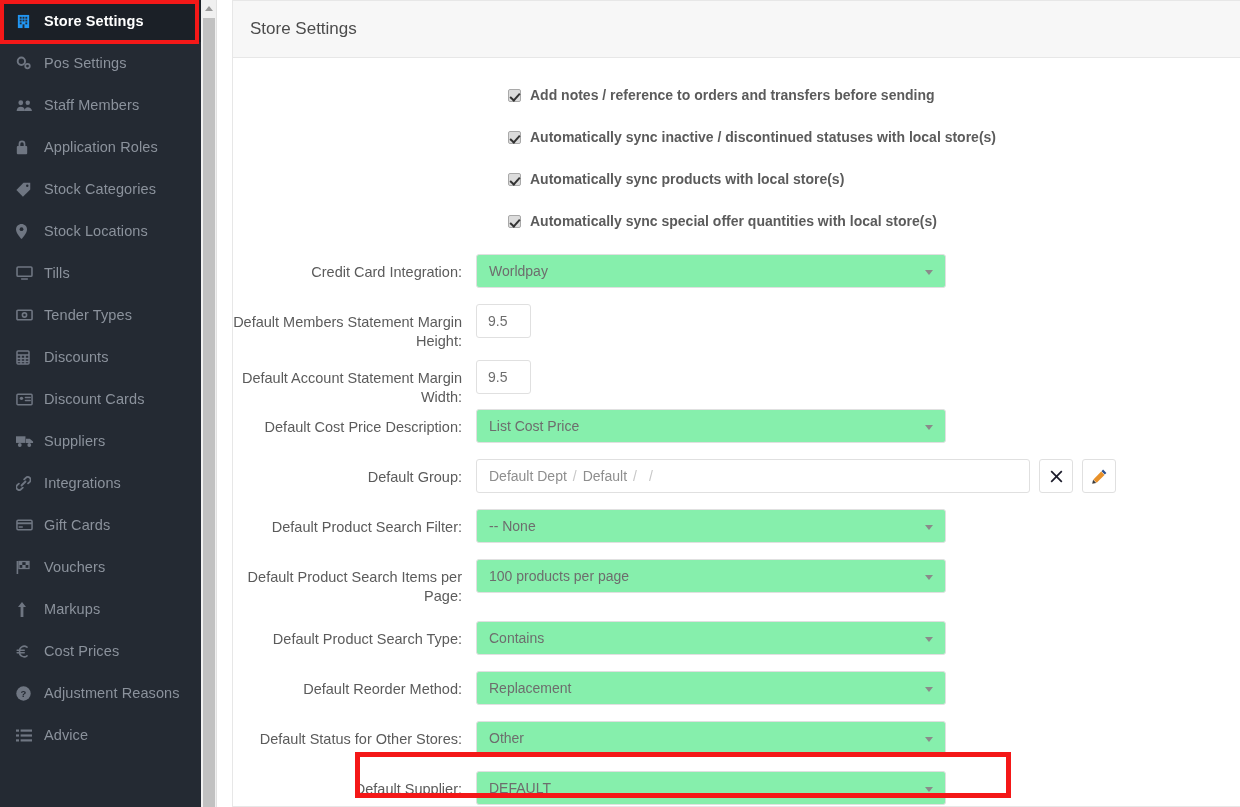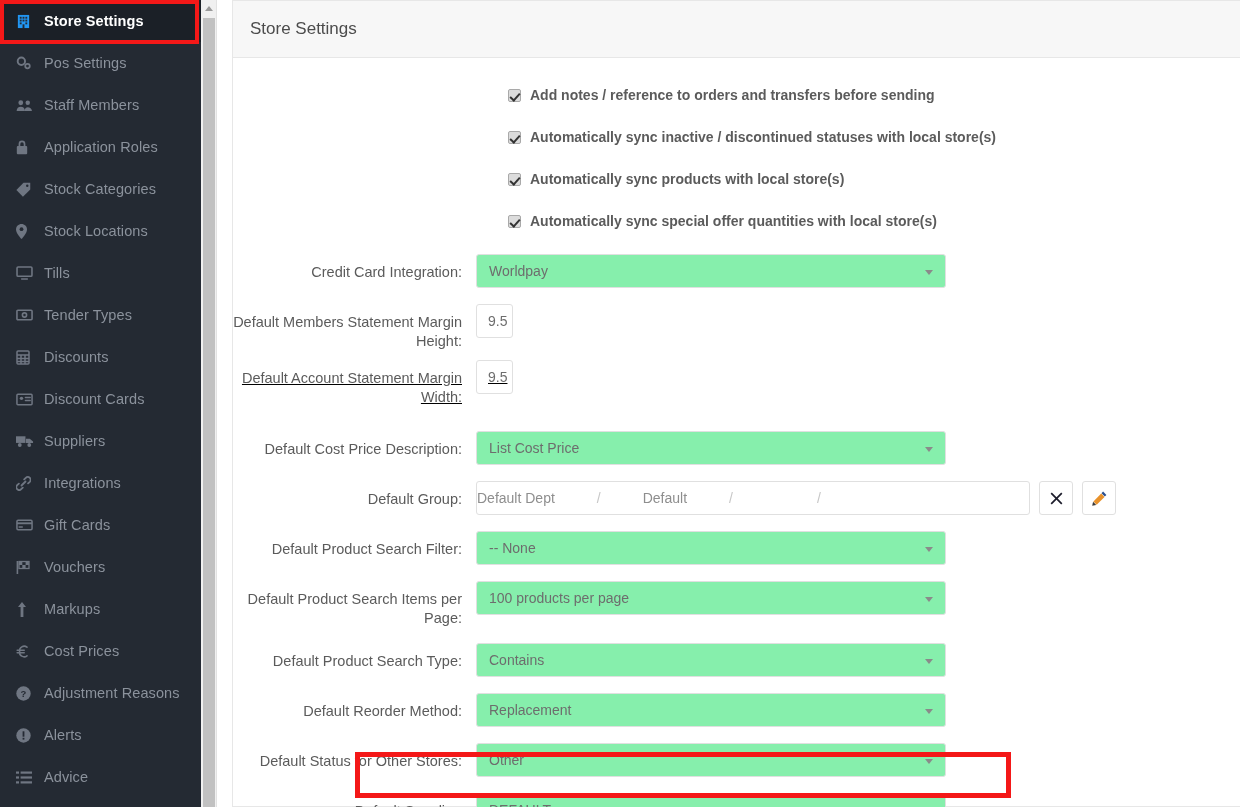--- a/index.html
+++ b/index.html
@@ -196,45 +196,44 @@
   }
   .sel .caret {
     position: absolute;
     right: 12px; top: 15px;
     width: 0; height: 0;
     border-left: 4.5px solid transparent;
     border-right: 4.5px solid transparent;
     border-top: 5px solid #8a8a8a;
   }
   .txt {
-    width: 37px;
+    width: 55px;
     height: 34px;
     border: 1px solid #e0e0e0;
     background: #ffffff;
     border-radius: 3px;
     display: flex;
     align-items: center;
     padding: 0 11px;
     font-size: 14px;
     color: #6d6d6d;
     cursor: text;
   }
   .group-box {
     width: 554px;
     height: 34px;
     border: 1px solid #e0e0e0;
     background: #ffffff;
     border-radius: 3px;
     display: flex;
     align-items: center;
-    padding: 0 0;
+    padding: 0 12px;
     font-size: 14px;
     color: #8e8e8e;
     cursor: text;
-    gap: 36px;
   }
   .group-box .seg { color: #8e8e8e; }
   .group-box .sep { color: #c7c7c7; margin: 0 6px; }
   .btn-sq {
     width: 34px; height: 34px;
     border: 1px solid #e0e0e0;
     background: #ffffff;
     border-radius: 3px;
     display: flex;
     align-items: center;
@@ -441,30 +440,20 @@
     <div class="nav-item">
       <span class="nav-icon">
         <svg width="15" height="15" viewBox="0 0 15 15" fill="currentColor">
             <circle cx="7.5" cy="7.5" r="7.2"></circle>
             <text x="7.5" y="11.2" font-size="9.5" font-family="Liberation Sans, sans-serif" font-weight="bold" text-anchor="middle" fill="#242a33">?</text>
           </svg>
       </span>
       <span class="nav-label">Adjustment Reasons</span>
     </div>
 
-    <div class="nav-item">
-      <span class="nav-icon">
-        <svg width="15" height="15" viewBox="0 0 15 15" fill="currentColor">
-            <circle cx="7.5" cy="7.5" r="7.2"></circle>
-            <rect x="6.6" y="3.3" width="1.8" height="5.4" fill="#242a33"></rect>
-            <rect x="6.6" y="9.8" width="1.8" height="1.8" fill="#242a33"></rect>
-          </svg>
-      </span>
-      <span class="nav-label">Alerts</span>
-    </div>
 
     <div class="nav-item">
       <span class="nav-icon">
         <svg width="16" height="13" viewBox="0 0 16 13" fill="currentColor">
             <rect x="0" y="0.5" width="3" height="2.2"></rect>
             <rect x="4.6" y="0.5" width="11.4" height="2.2"></rect>
             <rect x="0" y="5.4" width="3" height="2.2"></rect>
             <rect x="4.6" y="5.4" width="11.4" height="2.2"></rect>
             <rect x="0" y="10.3" width="3" height="2.2"></rect>
             <rect x="4.6" y="10.3" width="11.4" height="2.2"></rect>
@@ -521,21 +510,21 @@
 
         <div class="form-row" style="margin-bottom:10px;">
           <div class="form-label">Default Members Statement Margin Height:</div>
           <div class="form-field">
             <div class="txt">
               <span>9.5</span>
             </div>
           </div>
         </div>
 
-        <div class="form-row" style="margin-bottom:25px;text-decoration:underline;">
+        <div class="form-row" style="margin-bottom:3px;">
           <div class="form-label">Default Account Statement Margin Width:</div>
           <div class="form-field">
             <div class="txt">
               <span>9.5</span>
             </div>
           </div>
         </div>
 
         <div class="form-row">
           <div class="form-label">Default Cost Price Description:</div>

